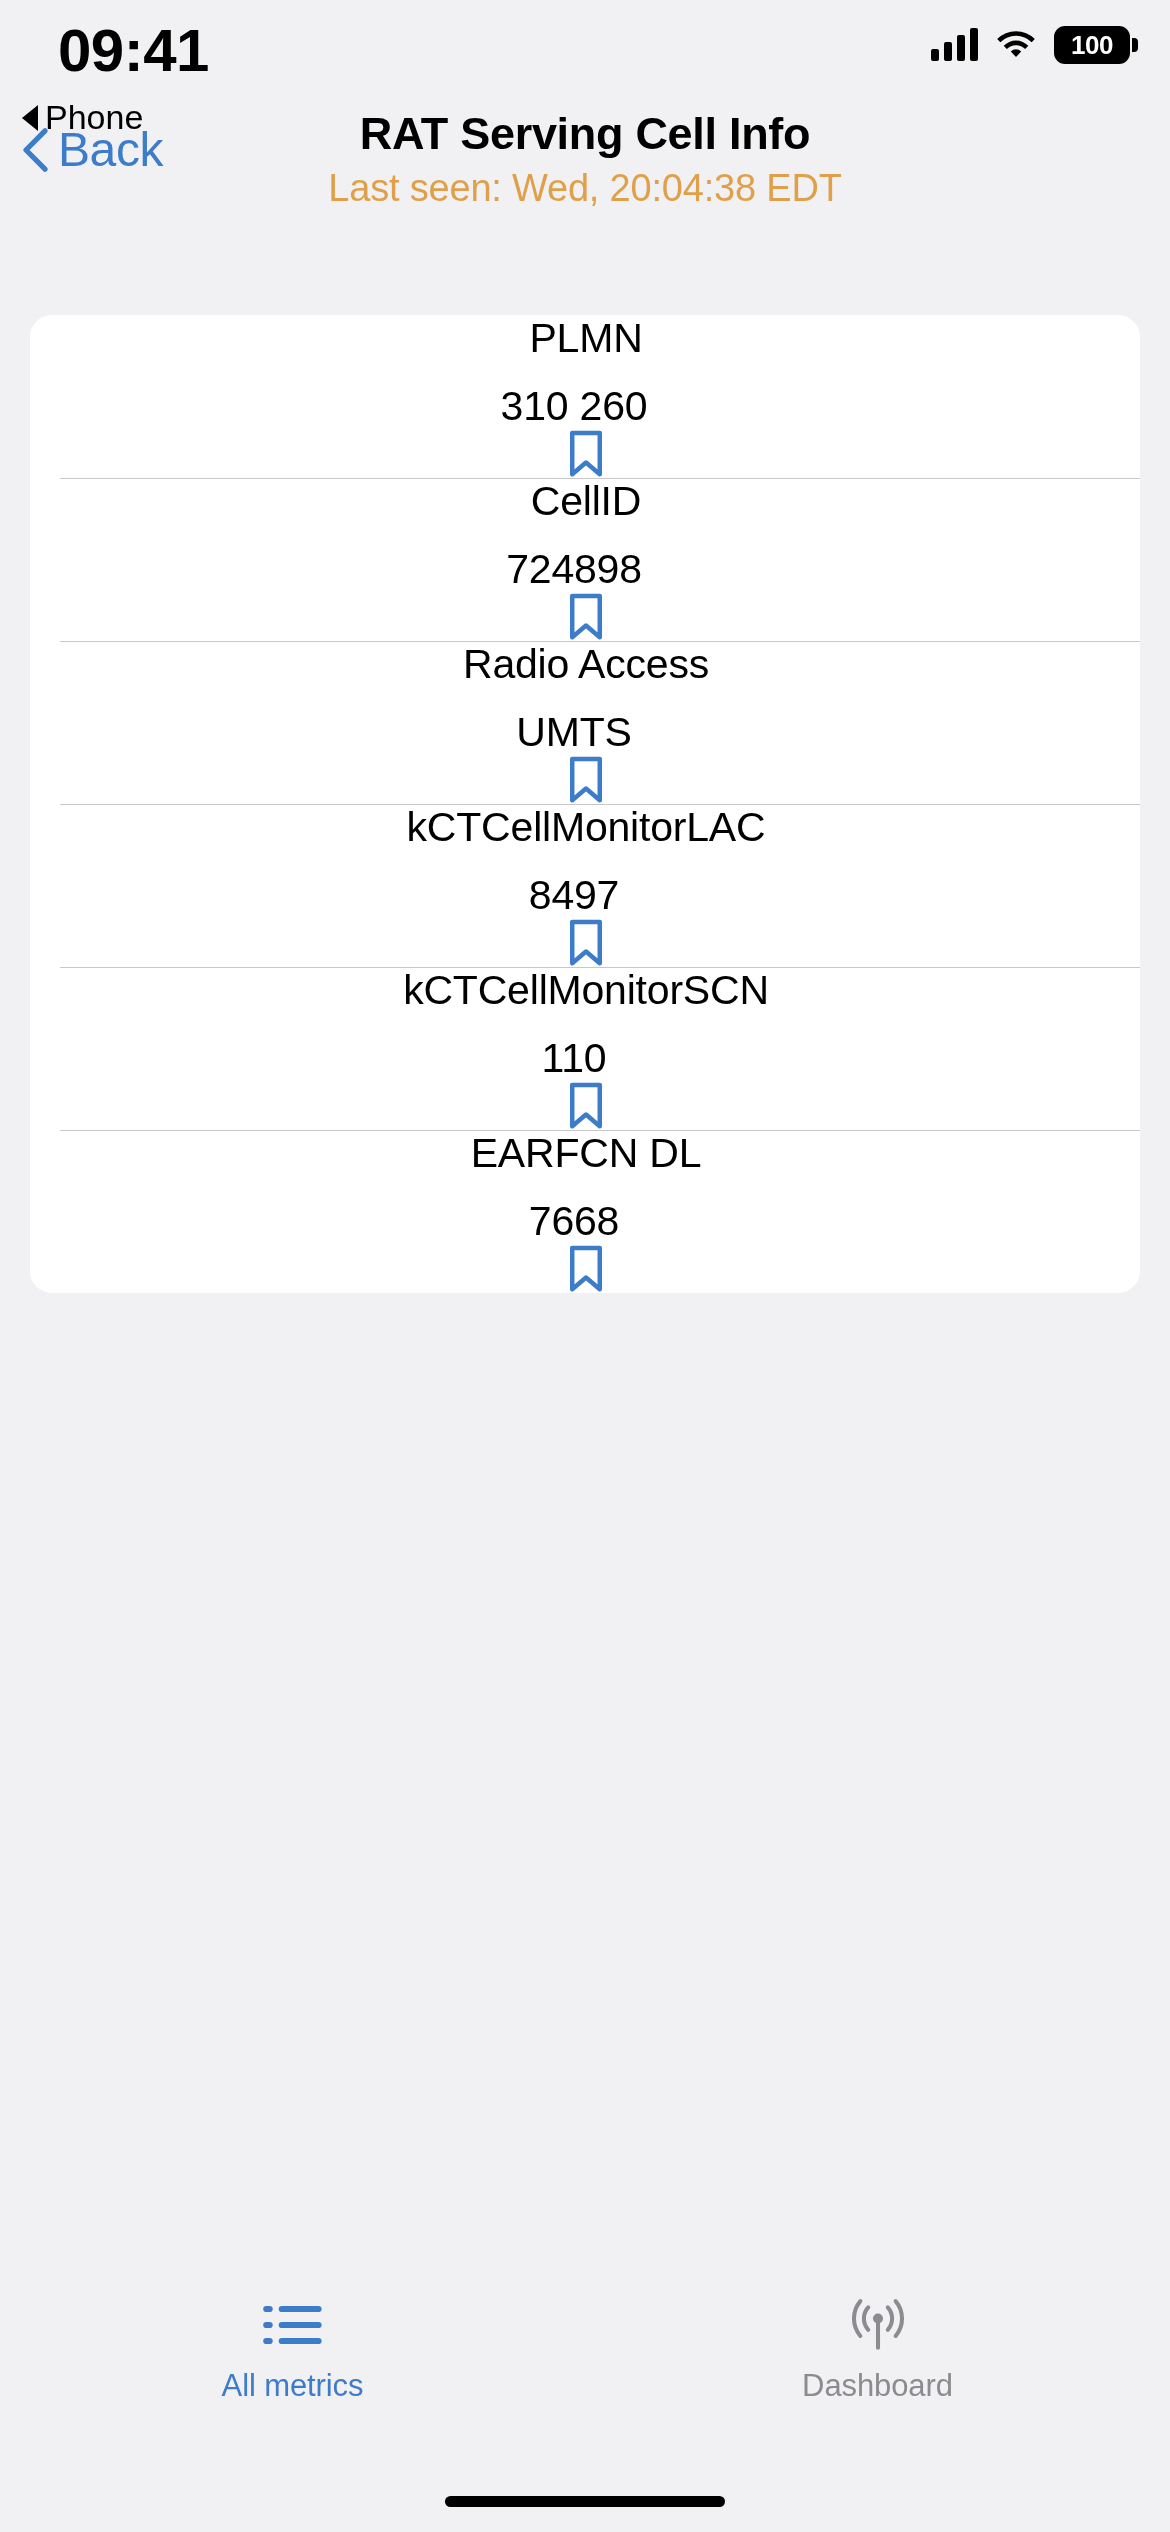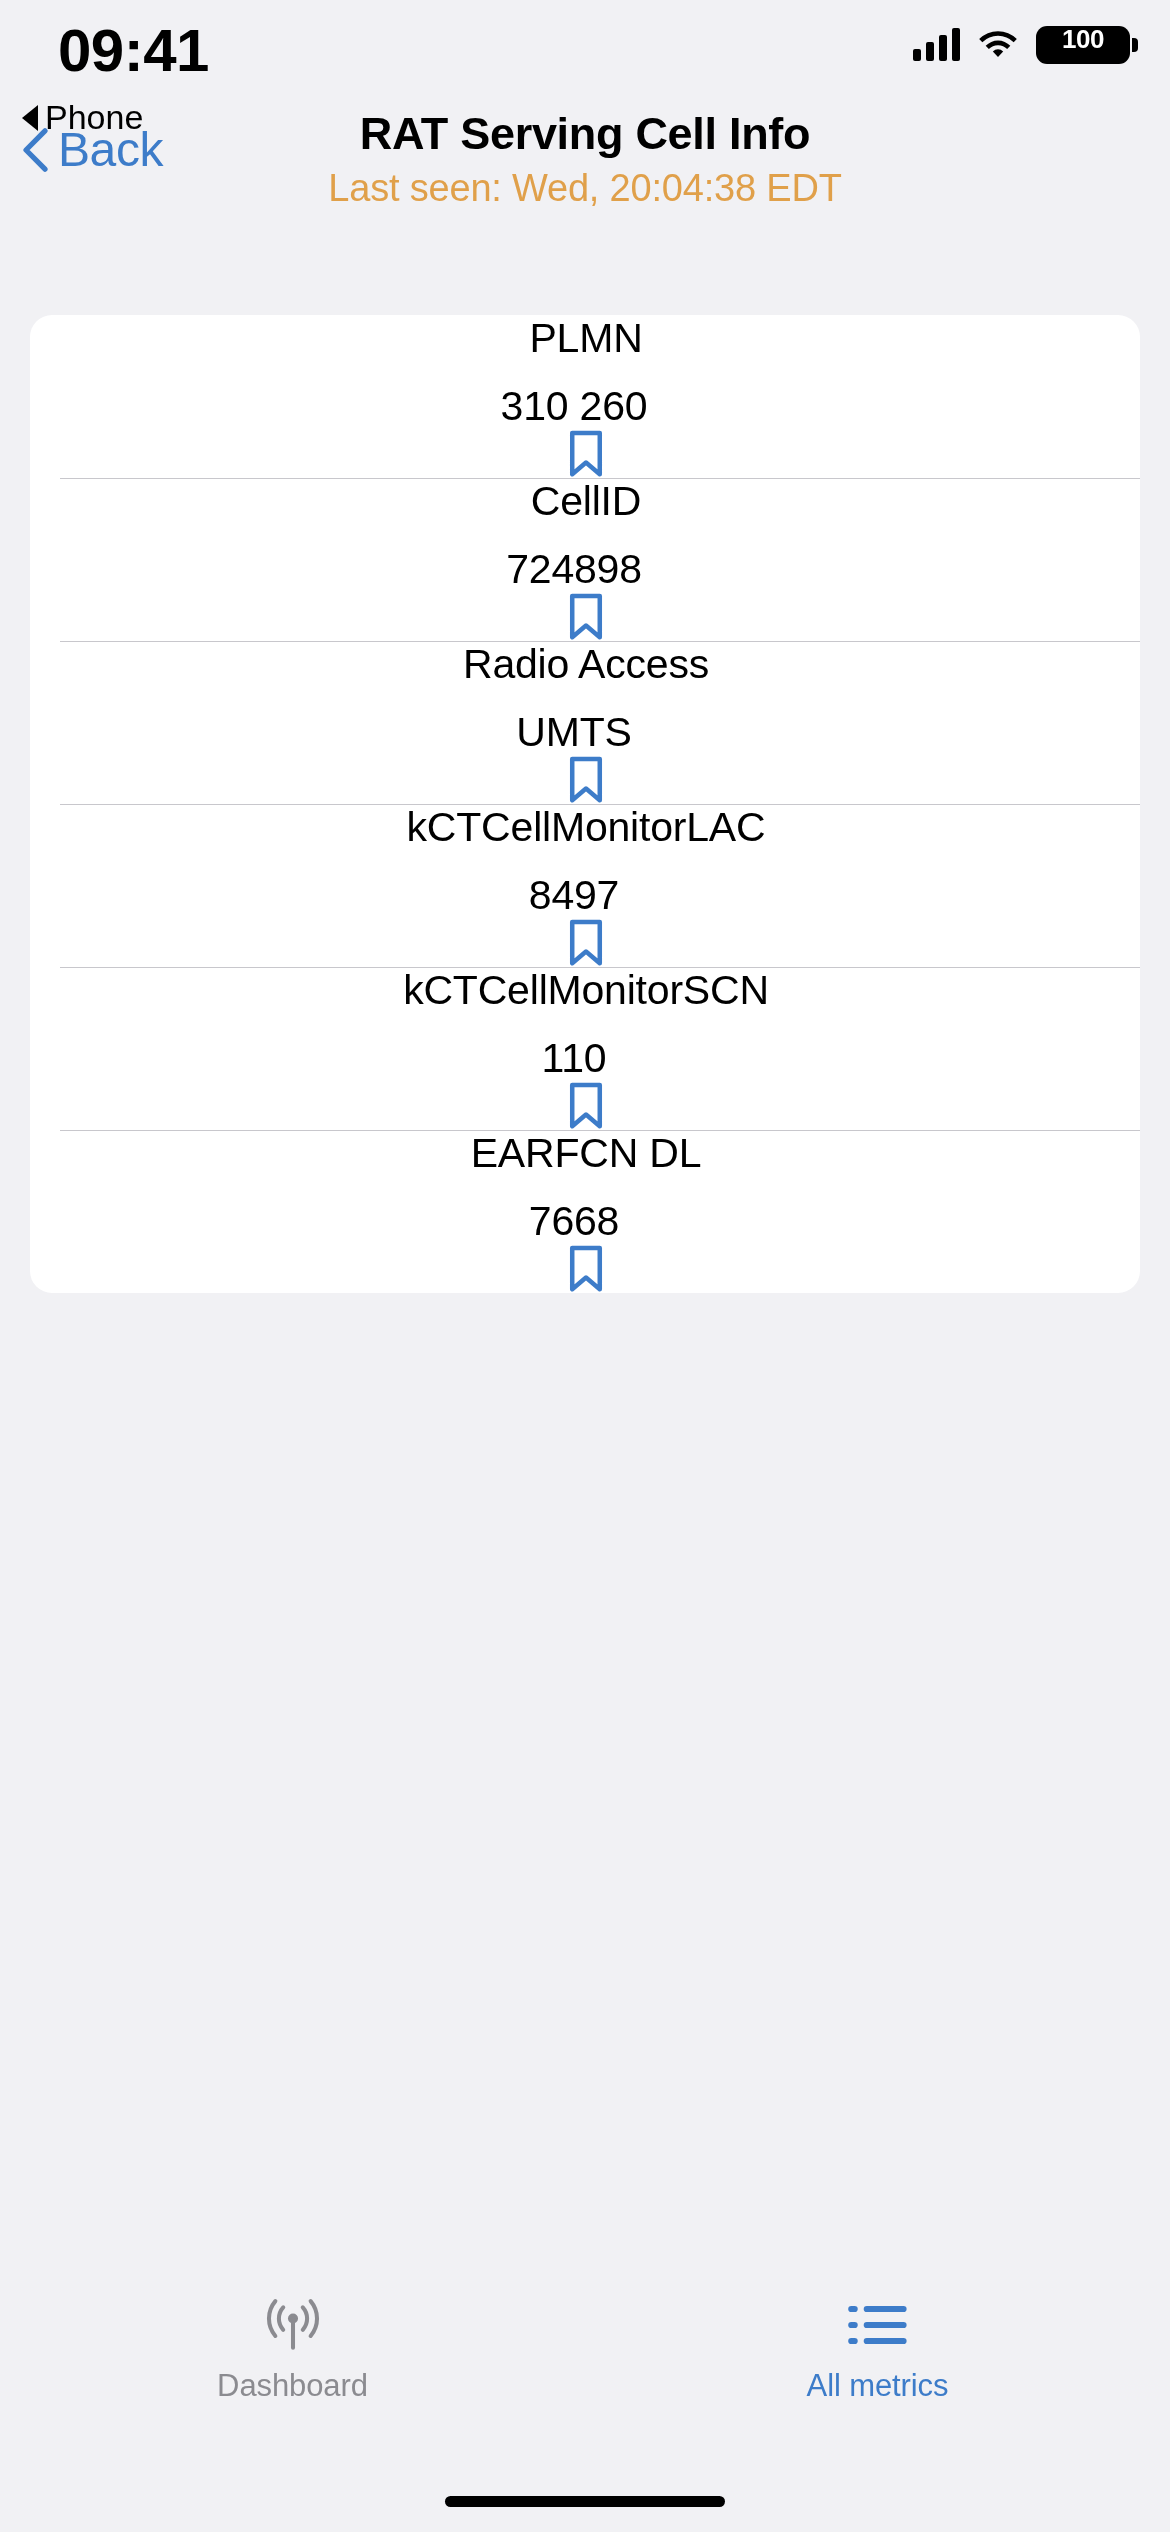--- a/index.html
+++ b/index.html
@@ -38,24 +38,24 @@
   }
   .bars { display:flex; align-items:flex-end; gap:5px; height:32px; }
   .bars i { display:block; width:8px; background:#000; border-radius:2px; }
   .bars i:nth-child(1){ height:12px; }
   .bars i:nth-child(2){ height:19px; }
   .bars i:nth-child(3){ height:26px; }
   .bars i:nth-child(4){ height:33px; }
   .wifi { width:40px; height:30px; display:block; }
   .battery {
     position:relative;
-    width:94px; height:38px;
+    width:76px; height:38px;
     background:#000;
     border-radius:11px;
-    display:flex; align-items:flex-start; justify-content:center;
+    display:flex; align-items:center; justify-content:center;
   }
   .battery span {
     color:#fff; font-size:26px; font-weight:700;
     letter-spacing:-0.4px; line-height:1;
   }
   .battery:after {
     content:"";
     position:absolute;
     right:-8px; top:12px;
     width:6px; height:14px;
@@ -298,50 +298,50 @@
         <span class="row-value">7668</span>
         <svg class="bookmark" viewBox="0 0 16 20">
           <path d="M2.2 1.2h11.6v17.3L8 13.6l-5.8 4.9Z" fill="none" stroke="#3d7cc9" stroke-width="1.9" stroke-linejoin="round"></path>
         </svg>
       </div>
 
     </div>
   </div>
 
   <div class="tabbar">
+    <div class="tab active">
+      <span class="tab-icon">
+        <svg width="62" height="48" viewBox="0 0 26 20">
+          <g fill="#3d7cc9">
+            <rect x="0.5" y="2" width="4" height="2.6" rx="1.3"></rect>
+            <rect x="7" y="2" width="18" height="2.6" rx="1.3"></rect>
+            <rect x="0.5" y="8.7" width="4" height="2.6" rx="1.3"></rect>
+            <rect x="7" y="8.7" width="18" height="2.6" rx="1.3"></rect>
+            <rect x="0.5" y="15.4" width="4" height="2.6" rx="1.3"></rect>
+            <rect x="7" y="15.4" width="18" height="2.6" rx="1.3"></rect>
+          </g>
+        </svg>
+      </span>
+      <span class="tab-label">All metrics</span>
+    </div>
+
     <div class="tab inactive">
       <span class="tab-icon">
         <svg width="62" height="58" viewBox="0 0 26 24">
           <g fill="none" stroke="#8b8b90" stroke-width="1.7" stroke-linecap="round">
             <path d="M8.9 4.6a7 7 0 0 0 0 9.4"></path>
             <path d="M17.1 4.6a7 7 0 0 1 0 9.4"></path>
             <path d="M5.6 2a11.3 11.3 0 0 0 0 14.6"></path>
             <path d="M20.4 2a11.3 11.3 0 0 1 0 14.6"></path>
           </g>
           <circle cx="13" cy="9.3" r="2.1" fill="#8b8b90"></circle>
           <path d="M13 9.3V21.5" stroke="#8b8b90" stroke-width="1.7" stroke-linecap="round" fill="none"></path>
         </svg>
       </span>
       <span class="tab-label">Dashboard</span>
     </div>
-
-    <div class="tab active">
-      <span class="tab-icon">
-        <svg width="62" height="48" viewBox="0 0 26 20">
-          <g fill="#3d7cc9">
-            <rect x="0.5" y="2" width="4" height="2.6" rx="1.3"></rect>
-            <rect x="7" y="2" width="18" height="2.6" rx="1.3"></rect>
-            <rect x="0.5" y="8.7" width="4" height="2.6" rx="1.3"></rect>
-            <rect x="7" y="8.7" width="18" height="2.6" rx="1.3"></rect>
-            <rect x="0.5" y="15.4" width="4" height="2.6" rx="1.3"></rect>
-            <rect x="7" y="15.4" width="18" height="2.6" rx="1.3"></rect>
-          </g>
-        </svg>
-      </span>
-      <span class="tab-label">All metrics</span>
-    </div>
   </div>
 
   <div class="home-indicator-wrap">
     <div class="home-indicator"></div>
   </div>
 
 </div>
 
 </body></html>

